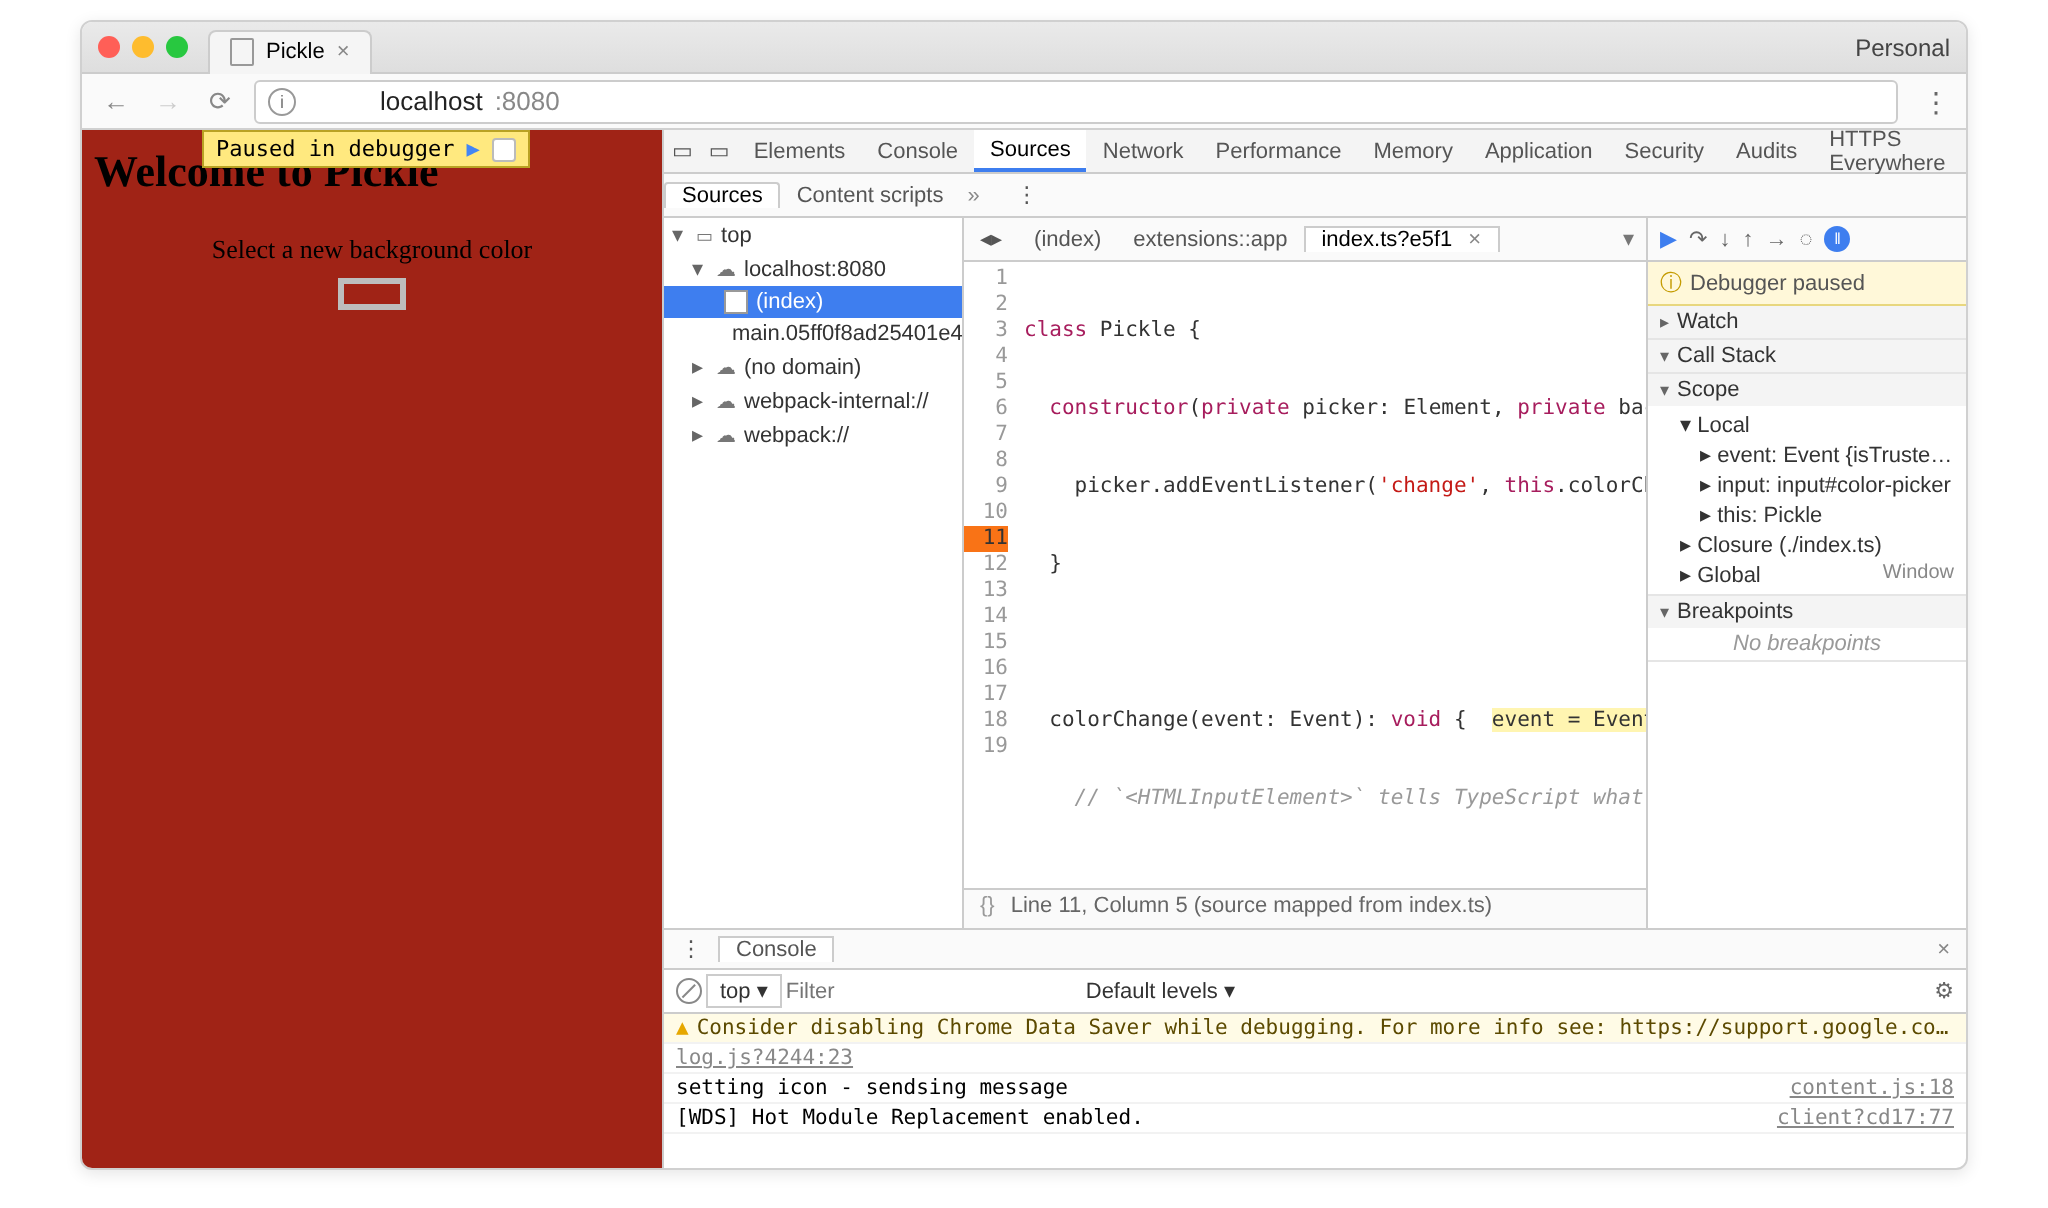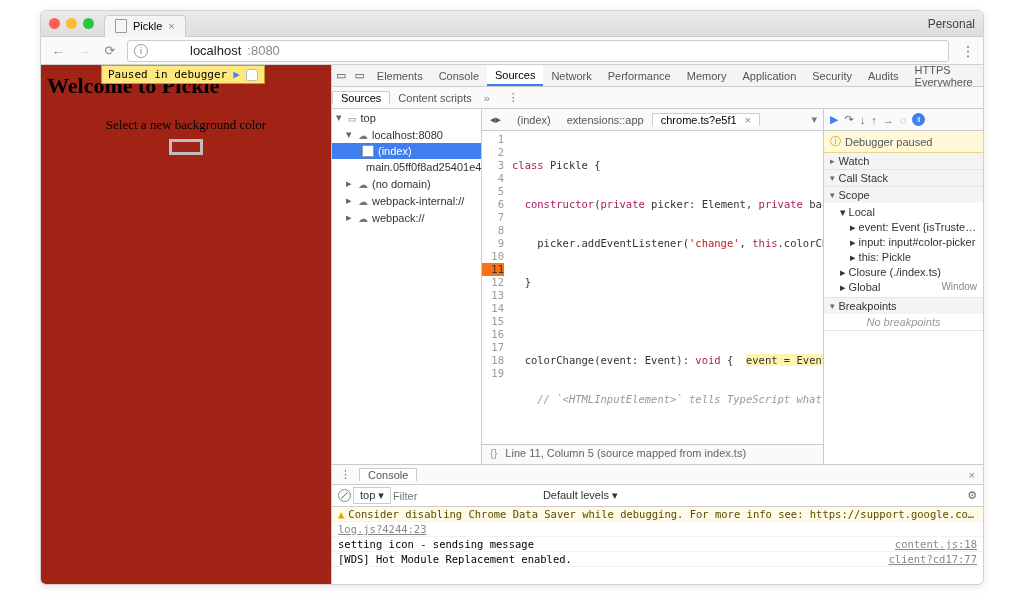--- a/index.html
+++ b/index.html
@@ -226,21 +226,21 @@
         <div class="code-pane">
           <div class="code-tabs">
             <span class="it">◂▸</span>
             <span class="it">
                 <span>(index)</span>
               </span>
             <span class="it">
                 <span>extensions::app</span>
               </span>
             <span class="it active">
-                <span>chrome.ts?e5f1</span>
+                <span>index.ts?e5f1</span>
                 <span style="color:#888;margin-left:4px">×</span>
               </span>
             <span style="margin-left:auto;padding:0 6px;color:#777">▾</span>
           </div>
           <div class="code-body">
             <div class="gutter">
               <div>1</div>
                 <div>2</div>
                 <div>3</div>
                 <div>4</div>

